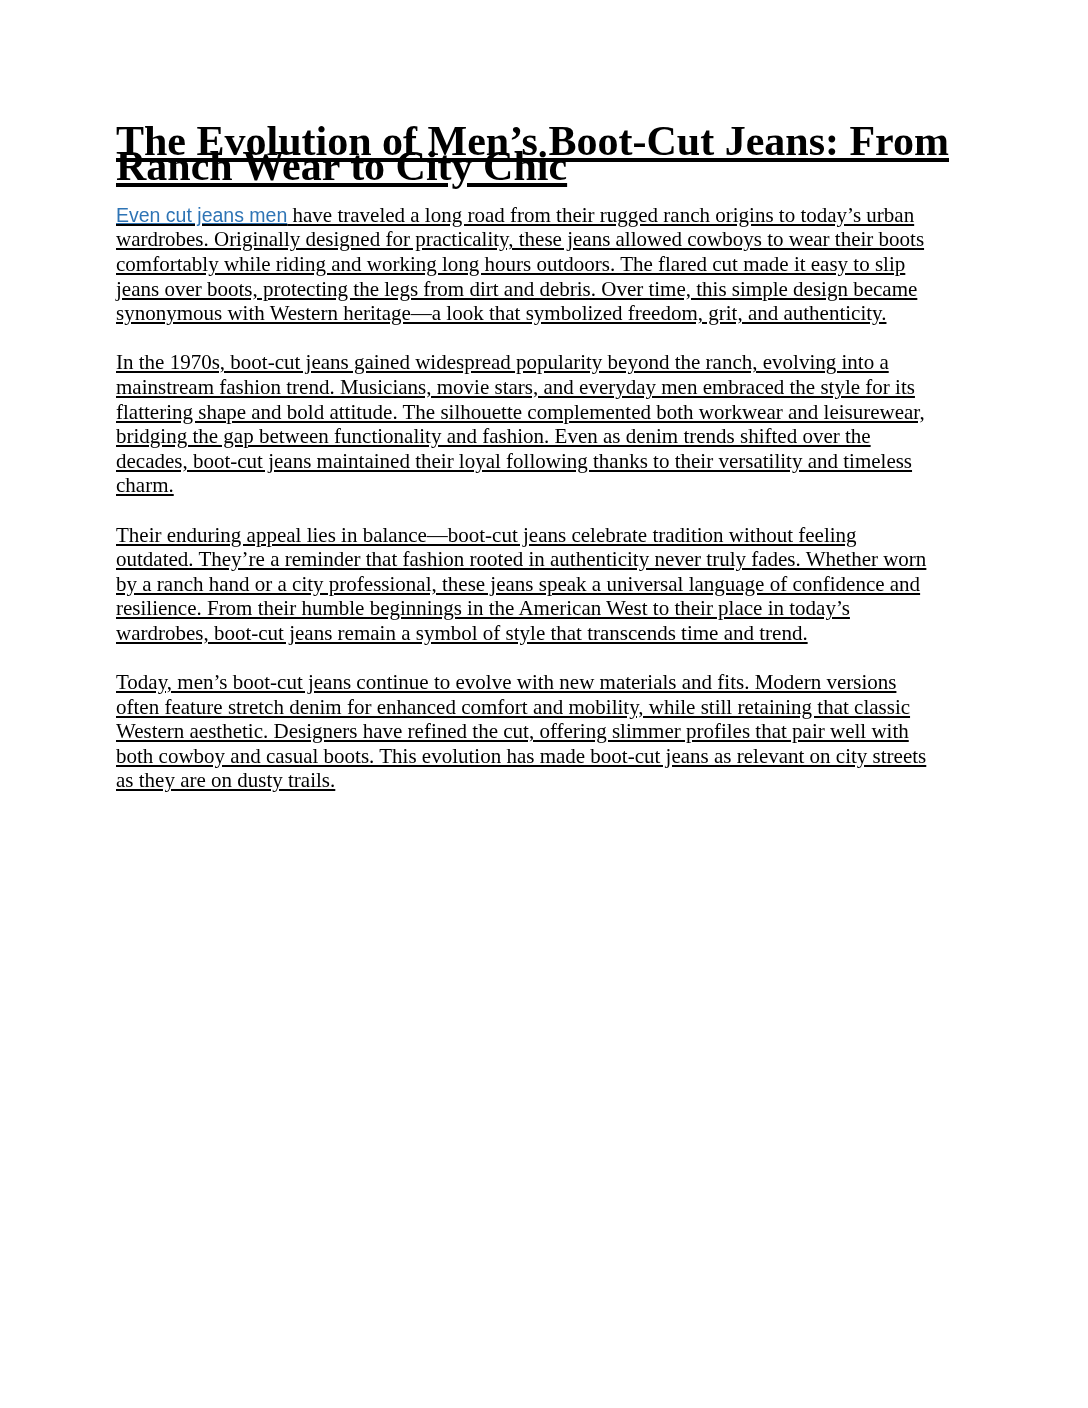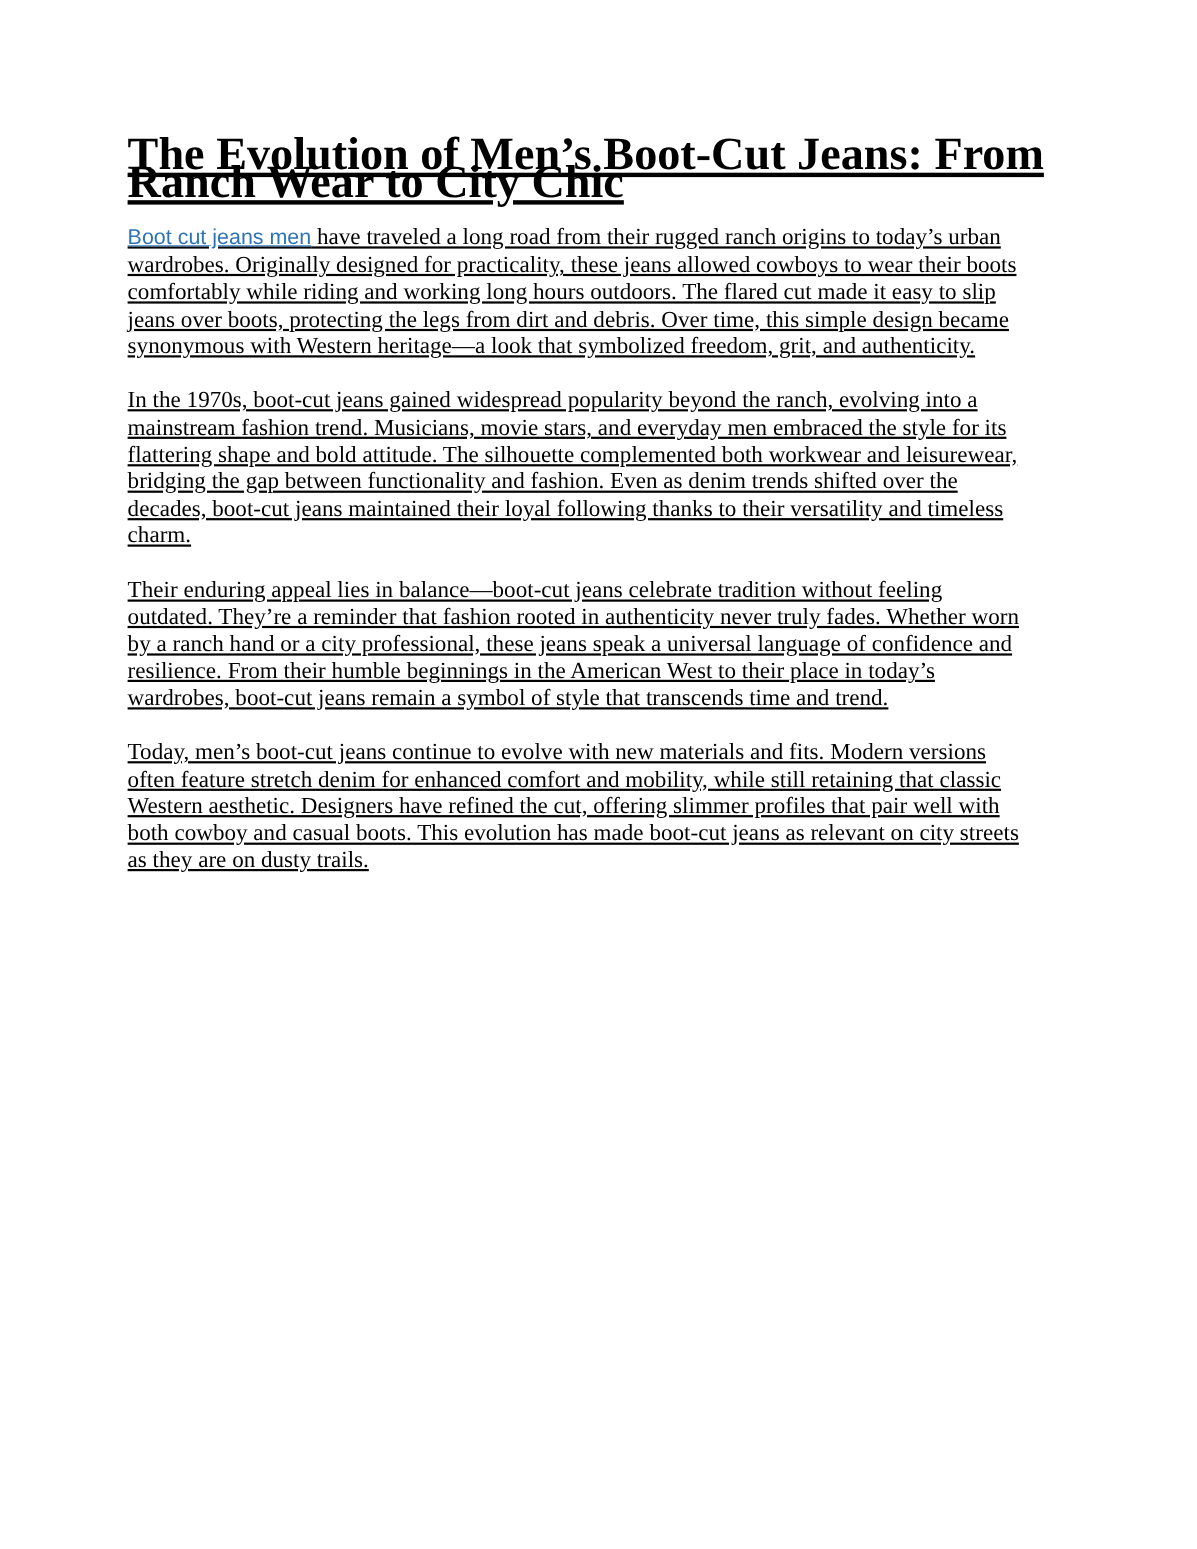--- a/index.html
+++ b/index.html
@@ -43,21 +43,21 @@
   }
 </style>
 </head>
 <body style="background: rgb(255, 255, 255);">
 
 <div class="page">
   <div class="content">
 
     <h1 class="doc-title">The Evolution of Men’s Boot-Cut Jeans: From Ranch Wear to City Chic</h1>
 
-    <p class="para"><span class="hyperlink">Boot cut jeans men</span><span> have traveled a long road from their rugged ranch origins to today’s urban
+    <p class="para"><span class="hyperlink">Even cut jeans men</span><span> have traveled a long road from their rugged ranch origins to today’s urban
 wardrobes. Originally designed for practicality, these jeans allowed cowboys to wear their boots
 comfortably while riding and working long hours outdoors. The flared cut made it easy to slip
 jeans over boots, protecting the legs from dirt and debris. Over time, this simple design became
 synonymous with Western heritage—a look that symbolized freedom, grit, and authenticity.</span></p>
 
     <p class="para">In the 1970s, boot-cut jeans gained widespread popularity beyond the ranch, evolving into a
 mainstream fashion trend. Musicians, movie stars, and everyday men embraced the style for its
 flattering shape and bold attitude. The silhouette complemented both workwear and leisurewear,
 bridging the gap between functionality and fashion. Even as denim trends shifted over the
 decades, boot-cut jeans maintained their loyal following thanks to their versatility and timeless

